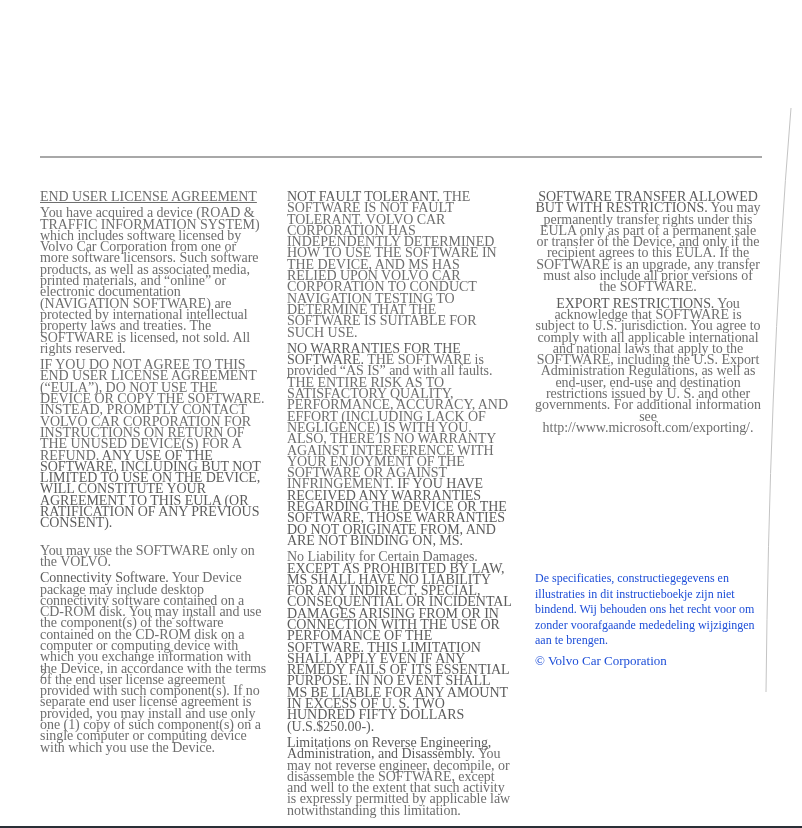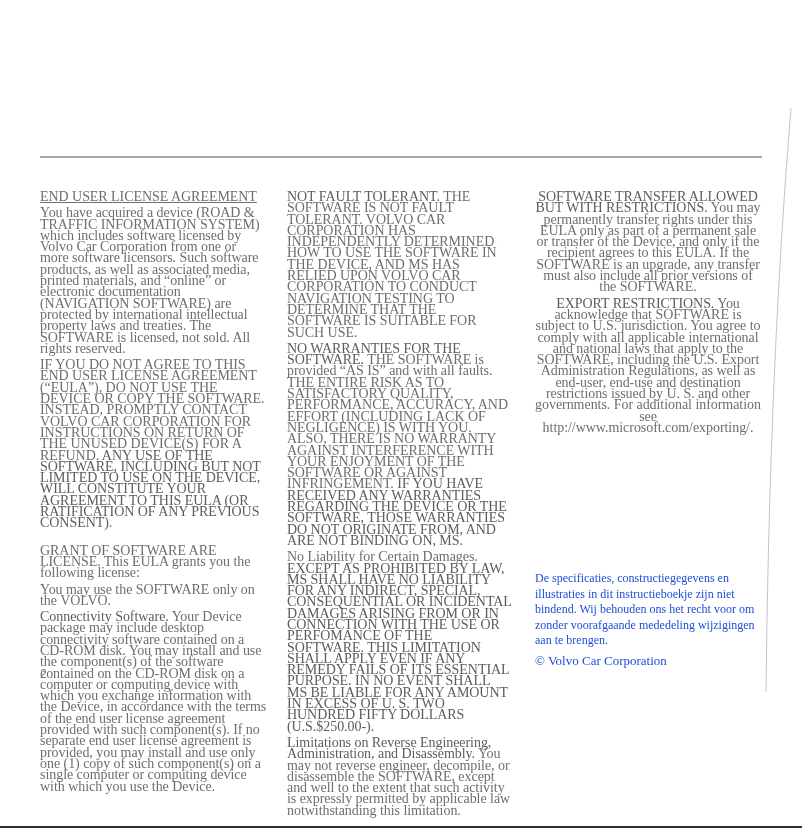--- a/index.html
+++ b/index.html
@@ -29,21 +29,20 @@
 <div class="top-rule"></div>
 <svg class="edge-line" viewBox="0 0 802 828">
   <path d="M791 108 C 775 300, 768 500, 766 692" stroke="#c4c4c4" stroke-width="1" fill="none"></path>
 </svg>
 
 <div class="col col-1">
   <p class="heading-u">END USER LICENSE AGREEMENT</p>
   <p>You have acquired a device (ROAD &amp; TRAFFIC INFORMATION SYSTEM) which includes software licensed by Volvo Car Corporation from one or more software licensors. Such software products, as well as associated media, printed materials, and “online” or electronic documentation (NAVIGATION SOFTWARE) are protected by international intellectual property laws and treaties. The SOFTWARE is licensed, not sold. All rights reserved.</p>
   <p><span>IF YOU DO NOT AGREE TO THIS END USER LICENSE AGREEMENT (“EULA”), DO NOT USE THE DEVICE OR COPY THE SOFTWARE. INSTEAD, PROMPTLY CONTACT VOLVO CAR CORPORATION FOR INSTRUCTIONS ON RETURN OF THE UNUSED DEVICE(S) FOR A REFUND. </span><b>ANY USE OF THE SOFTWARE, INCLUDING BUT NOT LIMITED TO USE ON THE DEVICE, WILL CONSTITUTE YOUR AGREEMENT TO THIS EULA (OR RATIFICATION OF ANY PREVIOUS CONSENT).</b></p>
   <div class="gap"></div>
-  <p>GRANT OF SOFTWARE ARE LICENSE. This EULA grants you the following license:</p>
   <p>You may use the SOFTWARE only on the VOLVO.</p>
   <p><b>Connectivity Software.</b><span> Your Device package may include desktop connectivity software contained on a CD-ROM disk. You may install and use the component(s) of the software contained on the CD-ROM disk on a computer or computing device with which you exchange information with the Device, in accordance with the terms of the end user license agreement provided with such component(s). If no separate end user license agreement is provided, you may install and use only one (1) copy of such component(s) on a single computer or computing device with which you use the Device.</span></p>
 </div>
 
 <div class="col col-2">
   <p><b>NOT FAULT TOLERANT.</b><span> THE SOFTWARE IS NOT FAULT TOLERANT. VOLVO CAR CORPORATION HAS INDEPENDENTLY DETERMINED HOW TO USE THE SOFTWARE IN THE DEVICE, AND MS HAS RELIED UPON VOLVO CAR CORPORATION TO CONDUCT NAVIGATION TESTING TO DETERMINE THAT THE SOFTWARE IS SUITABLE FOR SUCH USE.</span></p>
   <p><b>NO WARRANTIES FOR THE SOFTWARE.</b><span> THE SOFTWARE is provided “AS IS” and with all faults. THE ENTIRE RISK AS TO SATISFACTORY QUALITY, PERFORMANCE, ACCURACY, AND EFFORT (INCLUDING LACK OF NEGLIGENCE) IS WITH YOU. ALSO, THERE IS NO WARRANTY AGAINST INTERFERENCE WITH YOUR ENJOYMENT OF THE SOFTWARE OR AGAINST INFRINGEMENT. </span><b>IF YOU HAVE RECEIVED ANY WARRANTIES REGARDING THE DEVICE OR THE SOFTWARE, THOSE WARRANTIES DO NOT ORIGINATE FROM, AND ARE NOT BINDING ON, MS.</b></p>
   <p><span>No Liability for Certain Damages. </span><b>EXCEPT AS PROHIBITED BY LAW, MS SHALL HAVE NO LIABILITY FOR ANY INDIRECT, SPECIAL, CONSEQUENTIAL OR INCIDENTAL DAMAGES ARISING FROM OR IN CONNECTION WITH THE USE OR PERFOMANCE OF THE SOFTWARE. THIS LIMITATION SHALL APPLY EVEN IF ANY REMEDY FAILS OF ITS ESSENTIAL PURPOSE. IN NO EVENT SHALL MS BE LIABLE FOR ANY AMOUNT IN EXCESS OF U. S. TWO HUNDRED FIFTY DOLLARS (U.S.$250.00-).</b></p>
   <p><b>Limitations on Reverse Engineering, Administration, and Disassembly.</b><span> You may not reverse engineer, decompile, or disassemble the SOFTWARE, except and well to the extent that such activity is expressly permitted by applicable law notwithstanding this limitation.</span></p>
 </div>

